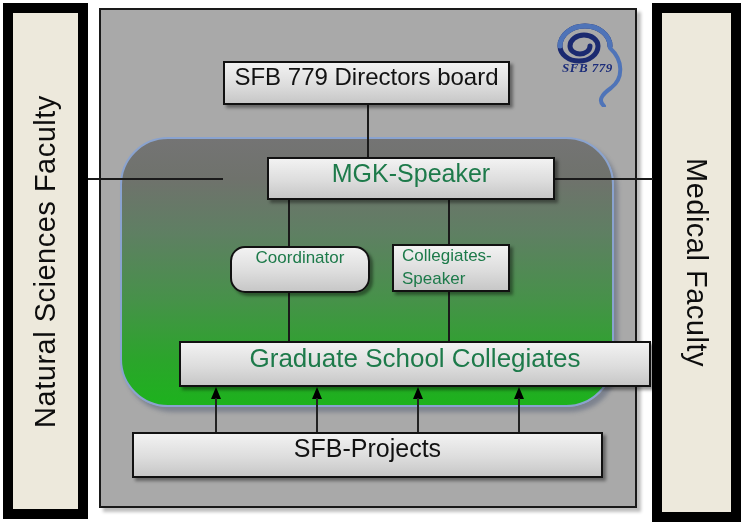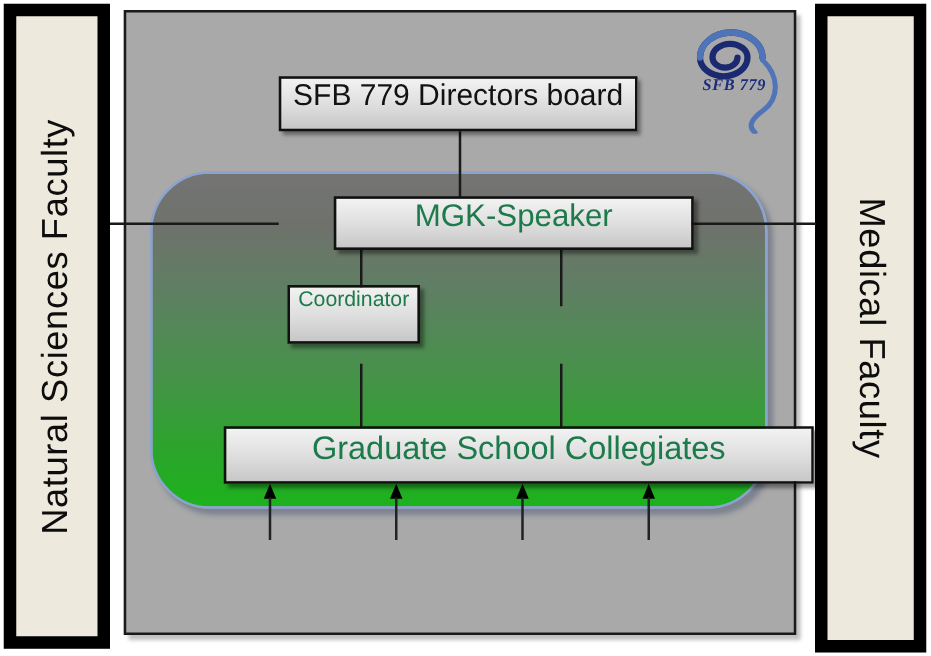--- a/index.html
+++ b/index.html
@@ -56,21 +56,21 @@
     border:2px solid #111;box-sizing:border-box;
     background:linear-gradient(180deg,#f2f2f2 0%,#dddddd 55%,#c7c7c7 100%);
     box-shadow:3px 3px 3px rgba(0,0,0,0.4);
     display:flex;justify-content:center;
     text-align:center;
   }
   .node.black-text{color:#121212;}
   .node.green-text{color:#1d7a4a;}
   #node-directors{left:223px;top:61px;width:287px;height:44px;font-size:24px;}
   #node-mgk{left:223px;top:157px;width:288px;height:43px;font-size:25px;margin-left:44px;}
-  #node-coordinator{left:230px;top:228px;width:106px;height:47px;font-size:17px;}
+  #node-coordinator{left:230px;top:246px;width:140px;height:47px;font-size:17px;border-radius:15px;}
   #node-collegiates{
     left:392px;top:244px;width:118px;height:48px;font-size:17px;
     flex-direction:column;align-items:flex-start;justify-content:center;
     padding-left:8px;text-align:left;line-height:1.35;
   }
   #node-graduate{left:131px;top:341px;width:472px;height:46px;font-size:26px;margin-left:48px;}
   #node-projects{left:132px;top:432px;width:471px;height:46px;font-size:25px;}
 
   
   .up-arrow{position:absolute;}
@@ -133,25 +133,32 @@
   </div>
 
   <div class="node green-text" id="node-mgk">
     <span>MGK-Speaker</span>
   </div>
 
   <div class="node green-text" id="node-coordinator">
     <span>Coordinator</span>
   </div>
 
+  <div class="node green-text" id="node-collegiates">
+    <span>Collegiates-</span>
+    <span>Speaker</span>
+  </div>
 
   <div class="node green-text" id="node-graduate">
     <span>Graduate School Collegiates</span>
   </div>
 
+  <div class="node black-text" id="node-projects">
+    <span>SFB-Projects</span>
+  </div>
 
   <div class="up-arrow" style="left:211px;top:387px;">
     <div class="head"></div>
     <div class="tail"></div>
   </div>
   <div class="up-arrow" style="left:312px;top:387px;">
     <div class="head"></div>
     <div class="tail"></div>
   </div>
   <div class="up-arrow" style="left:413px;top:387px;">

